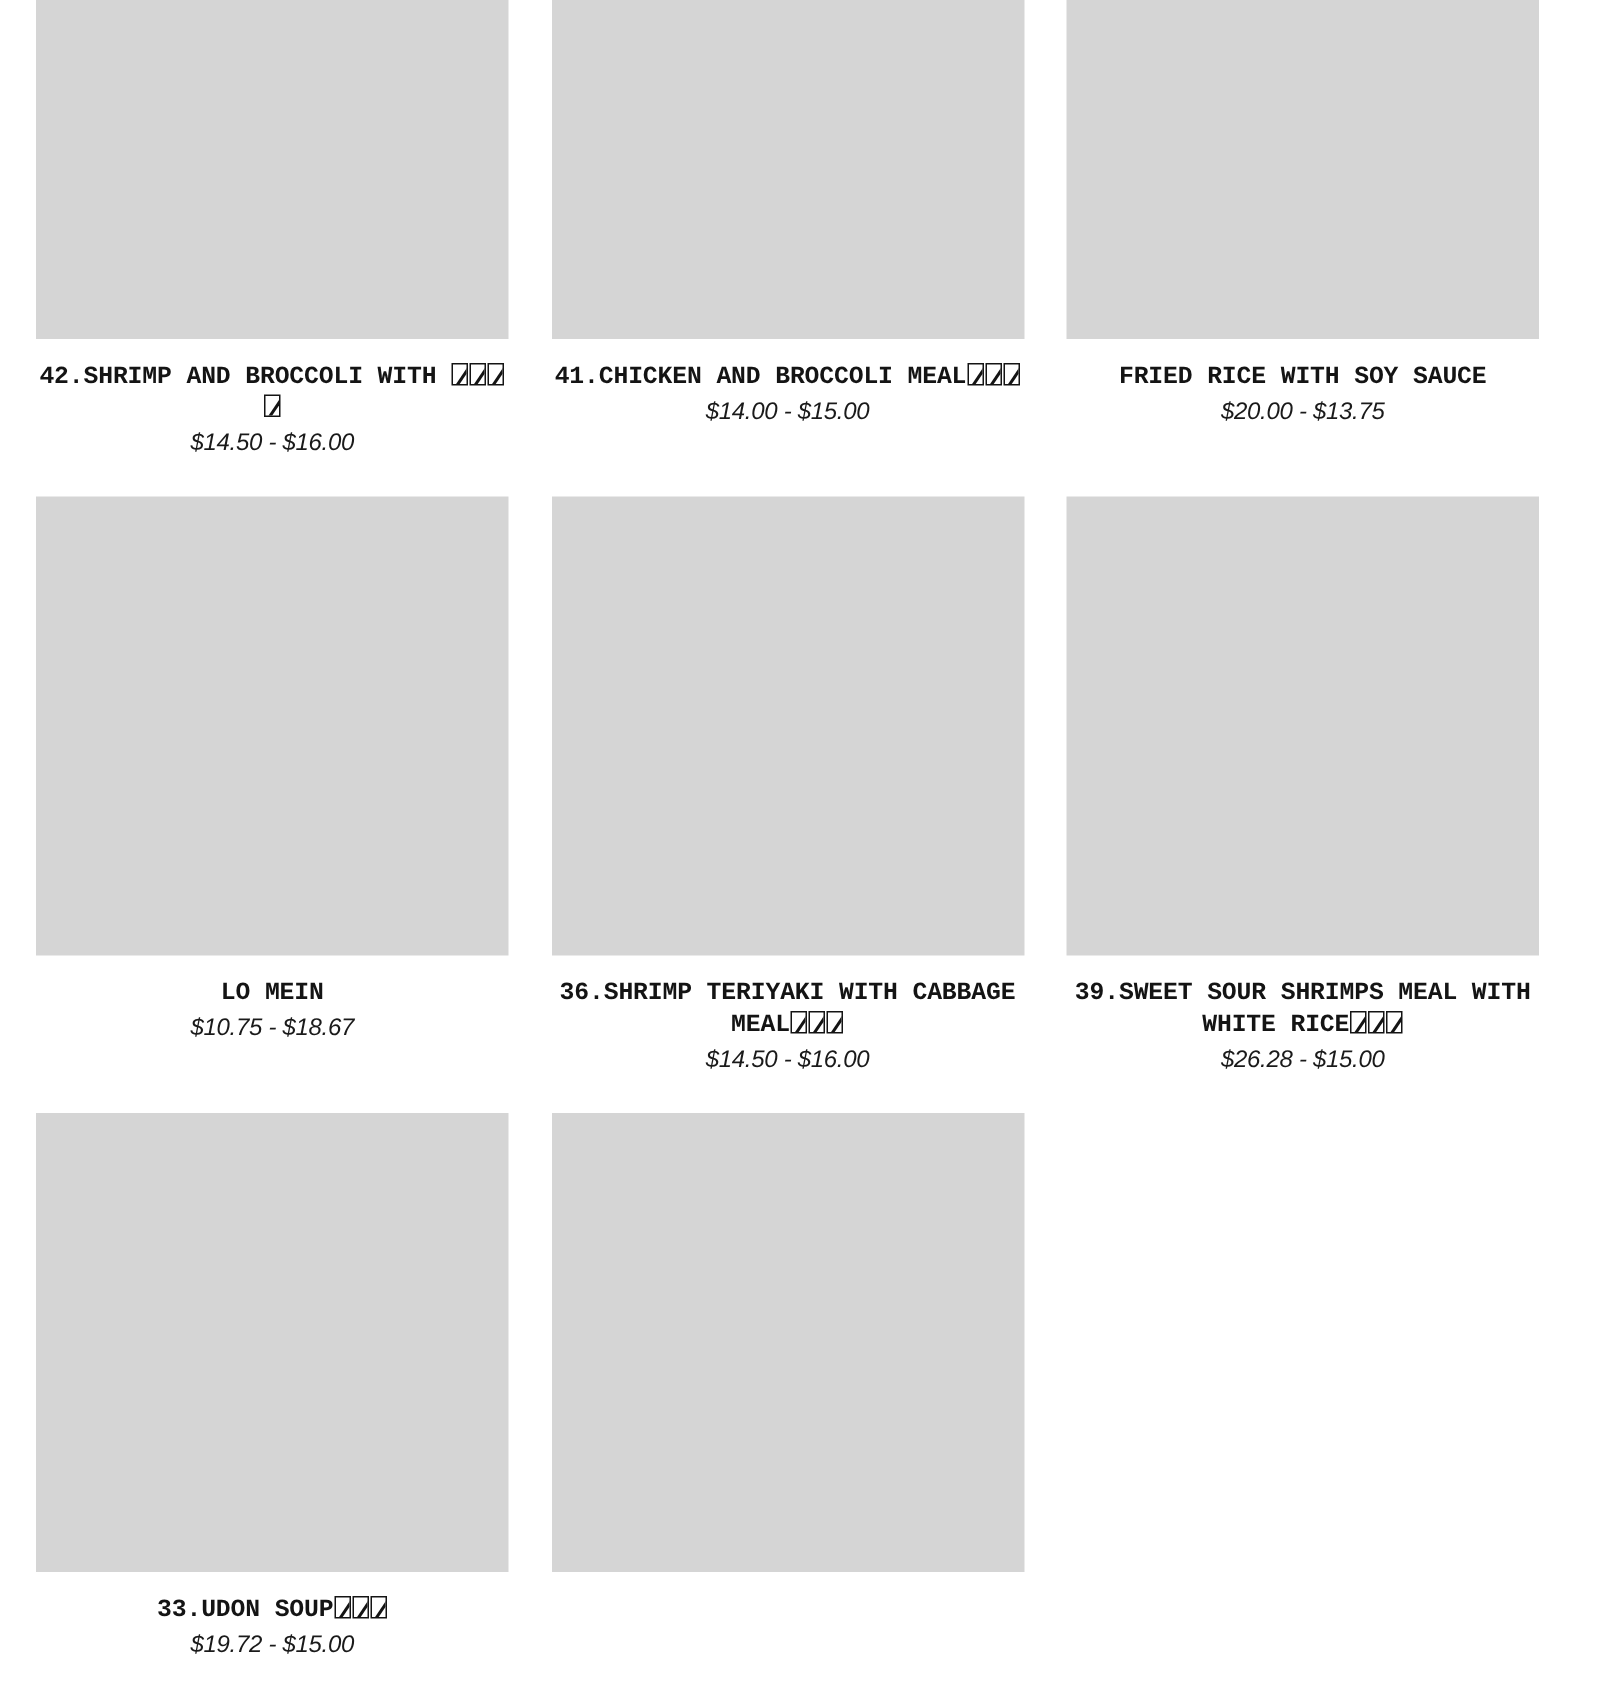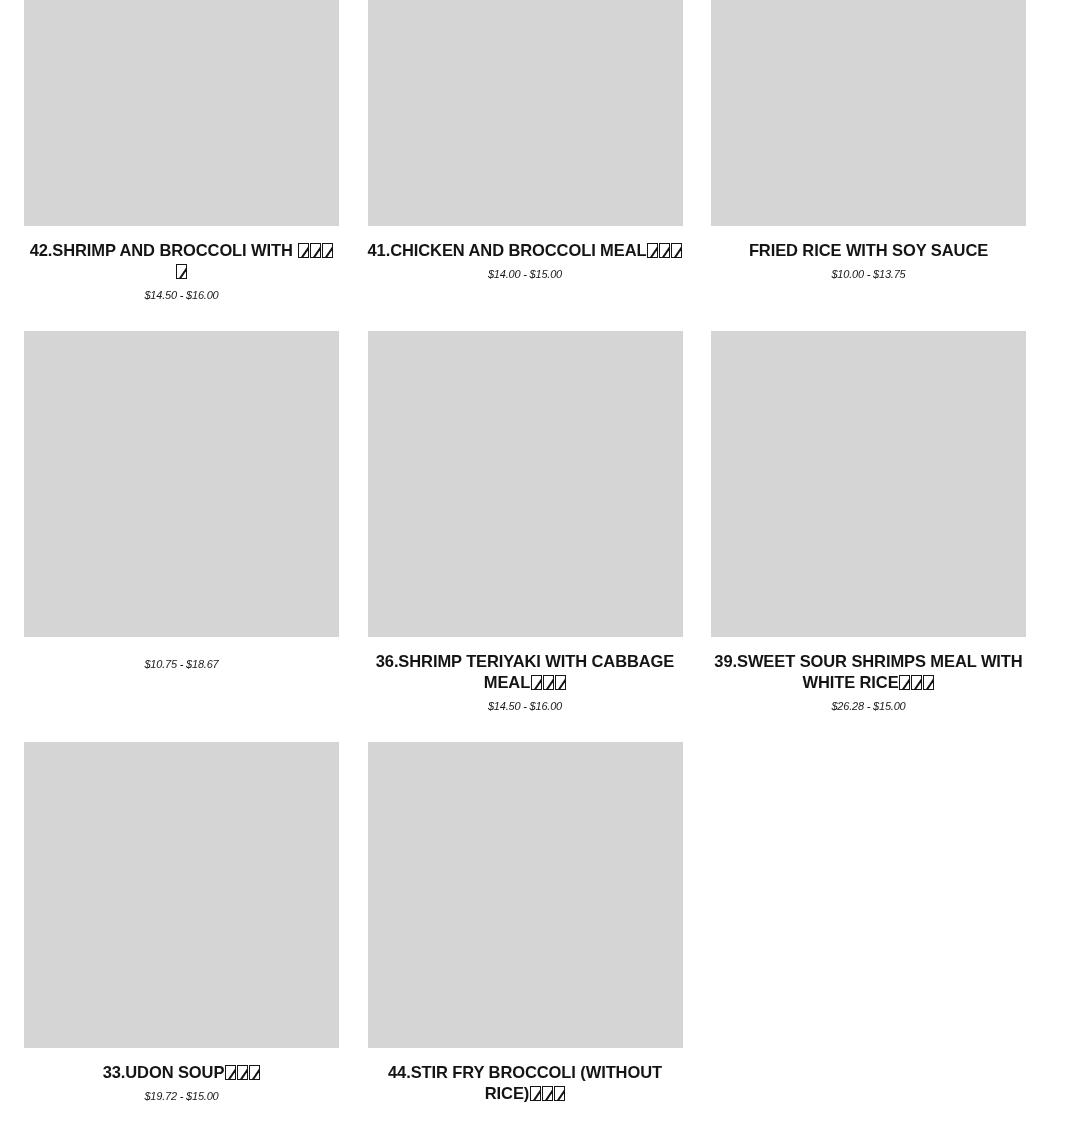--- a/index.html
+++ b/index.html
@@ -52,36 +52,36 @@
     display: block;
   }
 
   .card-body {
     padding-top: 14px;
     text-align: center;
   }
 
   .card-title {
     margin: 0;
-    font-family: Liberation Sans, sans-serif;
+    font-family: Liberation Mono, monospace;
     font-weight: bold;
     font-size: 16.5px;
     line-height: 21px;
     letter-spacing: -0.1px;
     color: #141414;
     text-transform: uppercase;
     word-wrap: break-word;
   }
 
   .card-price {
     margin: 0;
     padding-top: 3px;
     font-family: "Liberation Sans", sans-serif;
     font-style: italic;
-    font-size: 11px;
+    font-size: 16px;
     line-height: 21px;
     color: #1a1a1a;
     letter-spacing: -0.2px;
   }
 
   
   .tofu {
     display: inline-block;
     width: 11px;
     height: 15px;
@@ -119,26 +119,27 @@
         <div class="thumb"></div>
         <div class="card-body">
           <h3 class="card-title"><span>41.CHICKEN AND BROCCOLI MEAL</span><span class="tofu"></span><span class="tofu"></span><span class="tofu"></span></h3>
           <p class="card-price">$14.00 - $15.00</p>
         </div>
       </div>
       <div class="card">
         <div class="thumb"></div>
         <div class="card-body">
           <h3 class="card-title"><span>FRIED RICE WITH SOY SAUCE</span></h3>
-          <p class="card-price">$10.00 - $13.75</p>
+          <p class="card-price">$20.00 - $13.75</p>
         </div>
       </div>
       <div class="card">
         <div class="thumb"></div>
         <div class="card-body">
+          <h3 class="card-title"><span>LO MEIN</span></h3>
           <p class="card-price">$10.75 - $18.67</p>
         </div>
       </div>
       <div class="card">
         <div class="thumb"></div>
         <div class="card-body">
           <h3 class="card-title"><span>36.SHRIMP TERIYAKI WITH CABBAGE MEAL</span><span class="tofu"></span><span class="tofu"></span><span class="tofu"></span></h3>
           <p class="card-price">$14.50 - $16.00</p>
         </div>
       </div>
@@ -152,17 +153,16 @@
       <div class="card">
         <div class="thumb"></div>
         <div class="card-body">
           <h3 class="card-title"><span>33.UDON SOUP</span><span class="tofu"></span><span class="tofu"></span><span class="tofu"></span></h3>
           <p class="card-price">$19.72 - $15.00</p>
         </div>
       </div>
       <div class="card">
         <div class="thumb"></div>
         <div class="card-body">
-          <h3 class="card-title"><span>44.STIR FRY BROCCOLI (WITHOUT RICE)</span><span class="tofu"></span><span class="tofu"></span><span class="tofu"></span></h3>
         </div>
       </div>
     </div>
 </div>
 
 </body></html>

